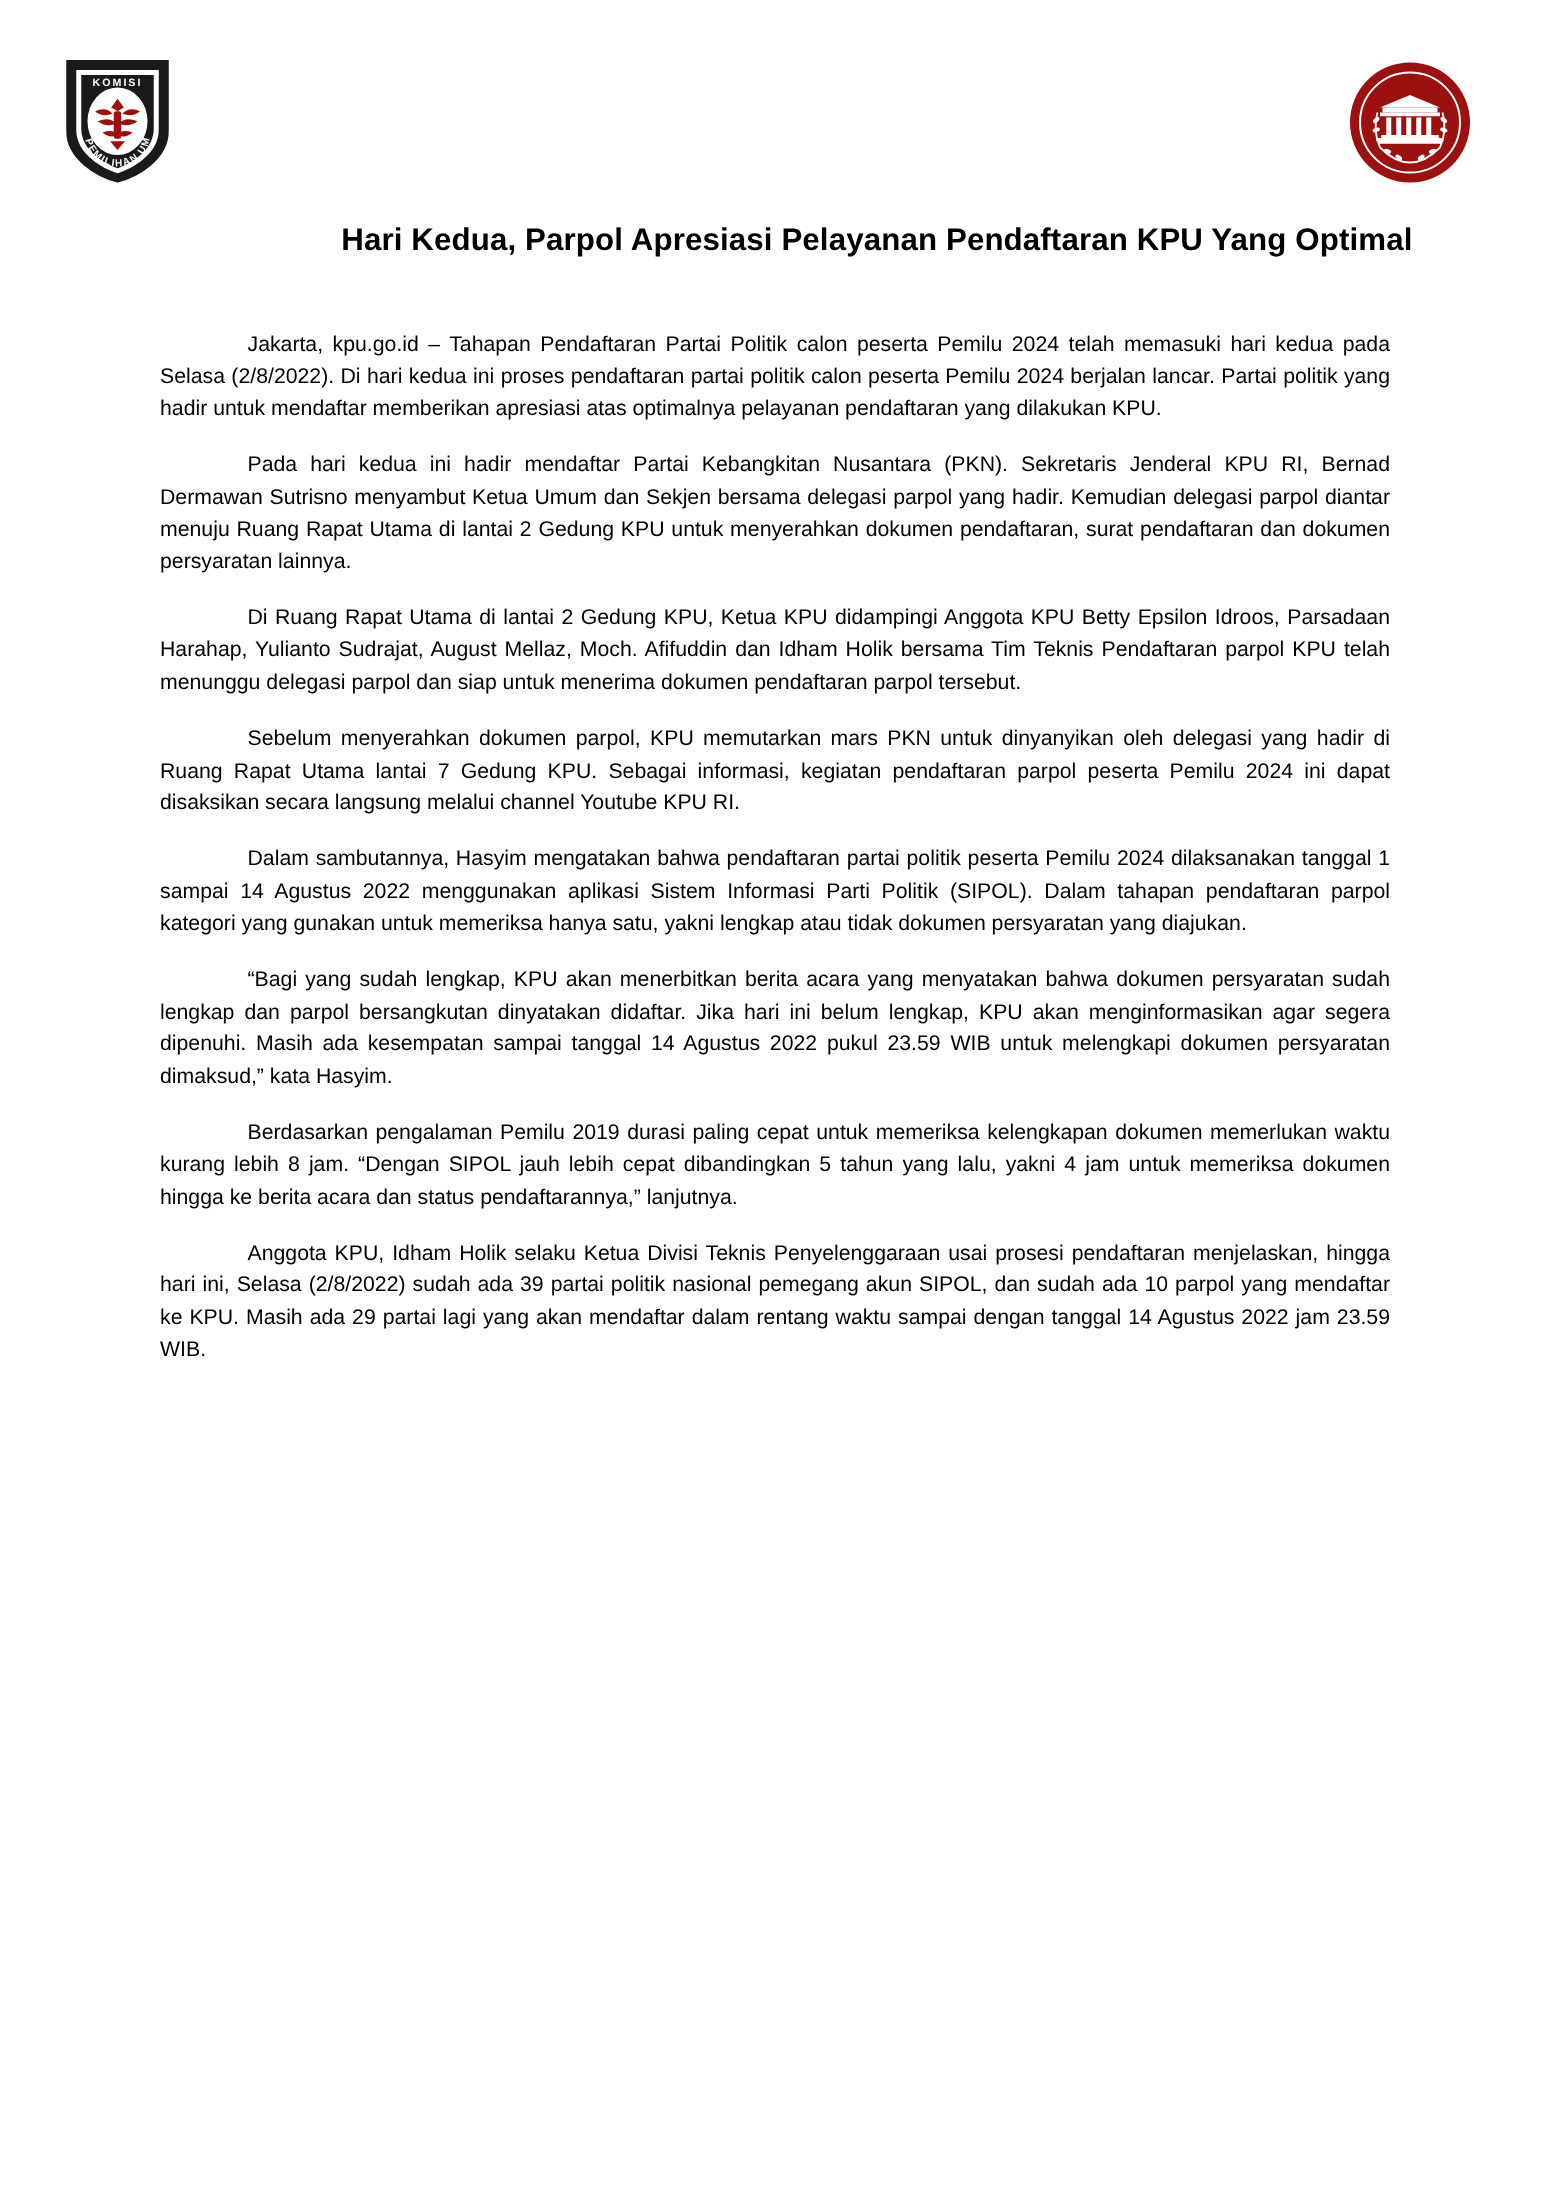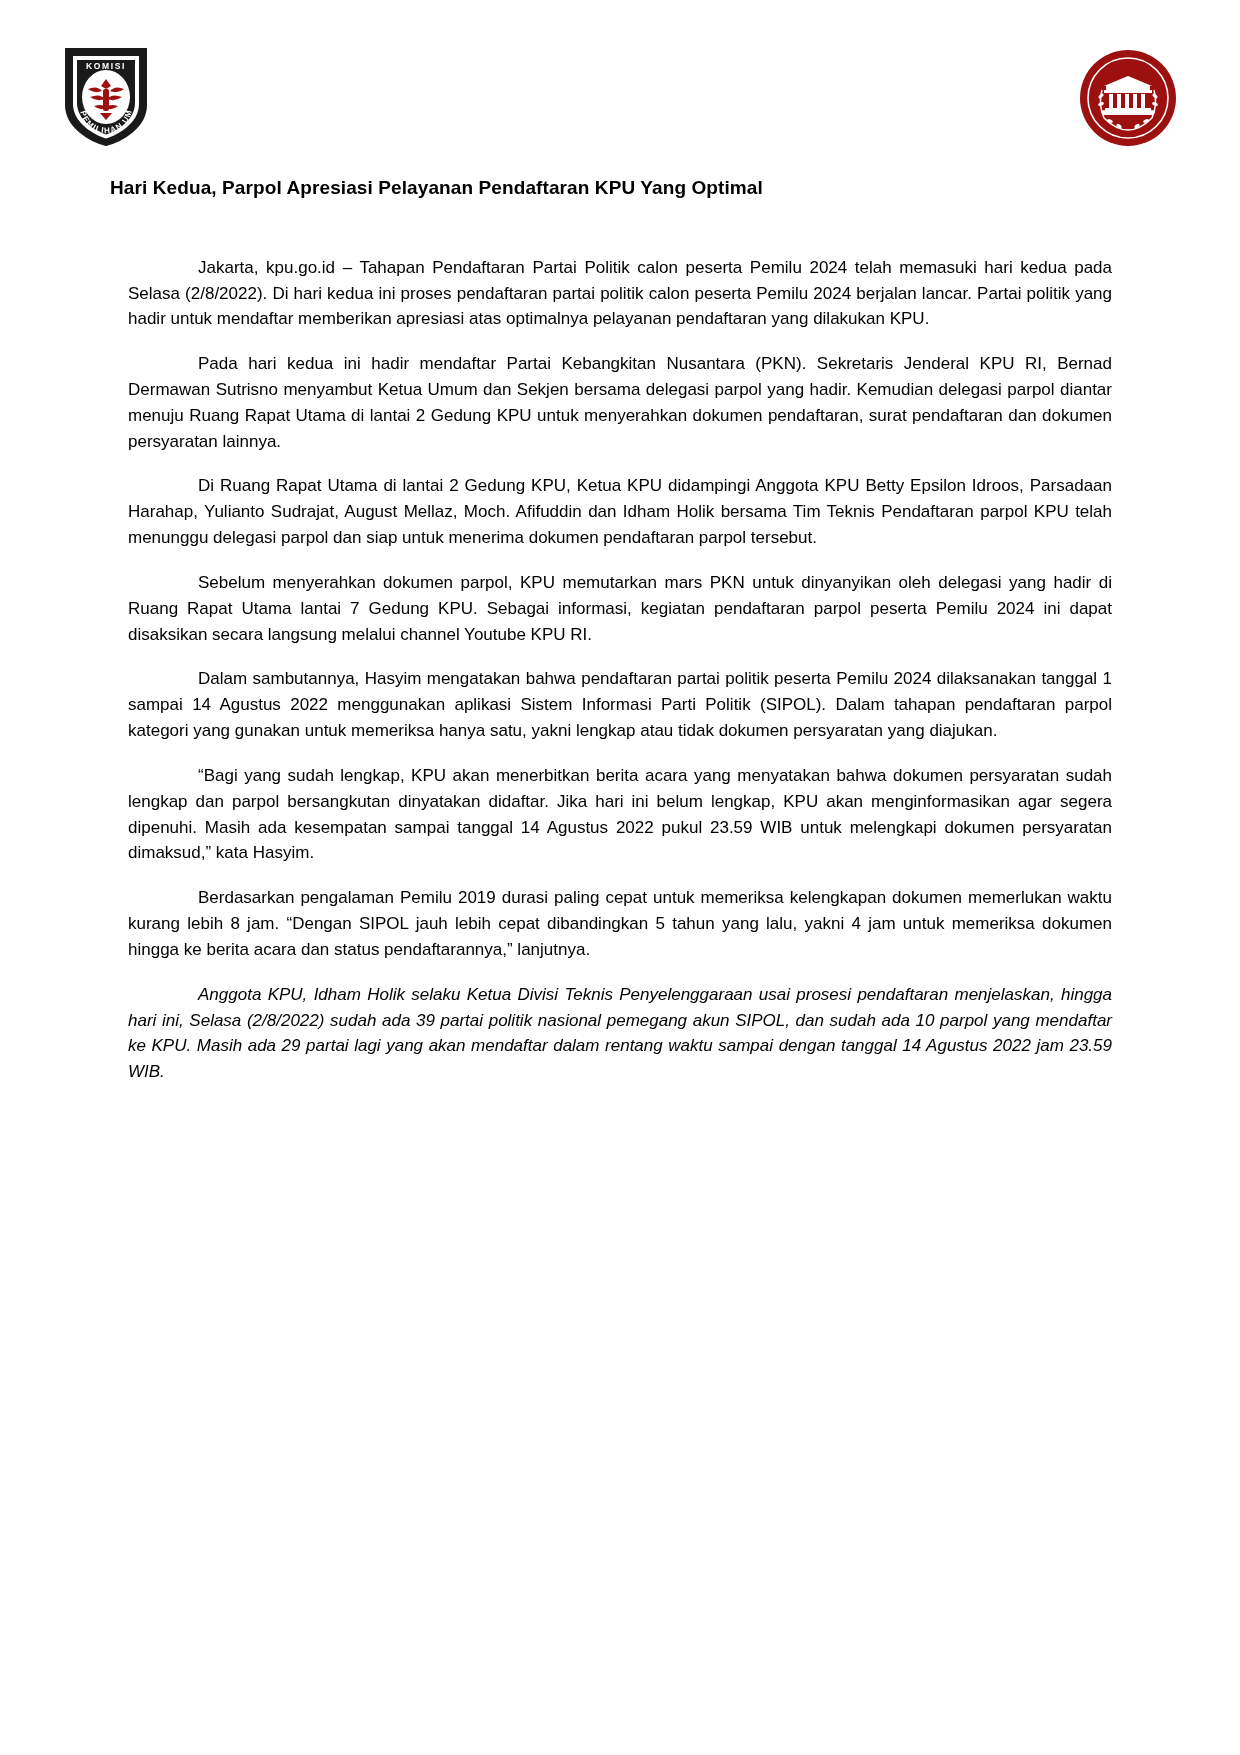--- a/index.html
+++ b/index.html
@@ -23,40 +23,40 @@
     padding: 0;
   }
 
   
   .header {
     position: relative;
     height: 160px;
   }
   .logo-kpu {
     position: absolute;
-    left: 60px;
+    left: 48px;
     top: 45px;
     width: 92px;
     height: 104px;
   }
   .logo-kpu svg { display: block; }
 
   .logo-right {
     position: absolute;
     right: 62px;
     top: 48px;
     width: 100px;
     height: 100px;
   }
   .logo-right svg { display: block; }
 
   
   .doc-title {
-    text-align: left;
-    font-size: 19px;
+    text-align: right;
+    font-size: 25px;
     font-weight: bold;
     letter-spacing: 0.1px;
     margin: 16px 110px 0 110px;
     line-height: 1.3;
   }
 
   
   .content {
     margin: 0 128px 0 128px;
     padding-top: 54px;
@@ -64,21 +64,21 @@
   .content p {
     text-align: justify;
     text-justify: inter-word;
     font-size: 17px;
     line-height: 1.52;
     margin: 0 0 19px 0;
     text-indent: 70px;
     -webkit-hyphens: none;
     hyphens: none;
   }
-  .content p:last-child { margin-bottom: 12px; font-style: italic; }
+  .content p:last-child { margin-bottom: 12px; }
 </style>
 </head>
 <body>
 
 <div class="page">
 
   <div class="header">
 
     <div class="logo-kpu">
       <svg width="92" height="104" viewBox="0 0 92 104" xmlns="http://www.w3.org/2000/svg">

